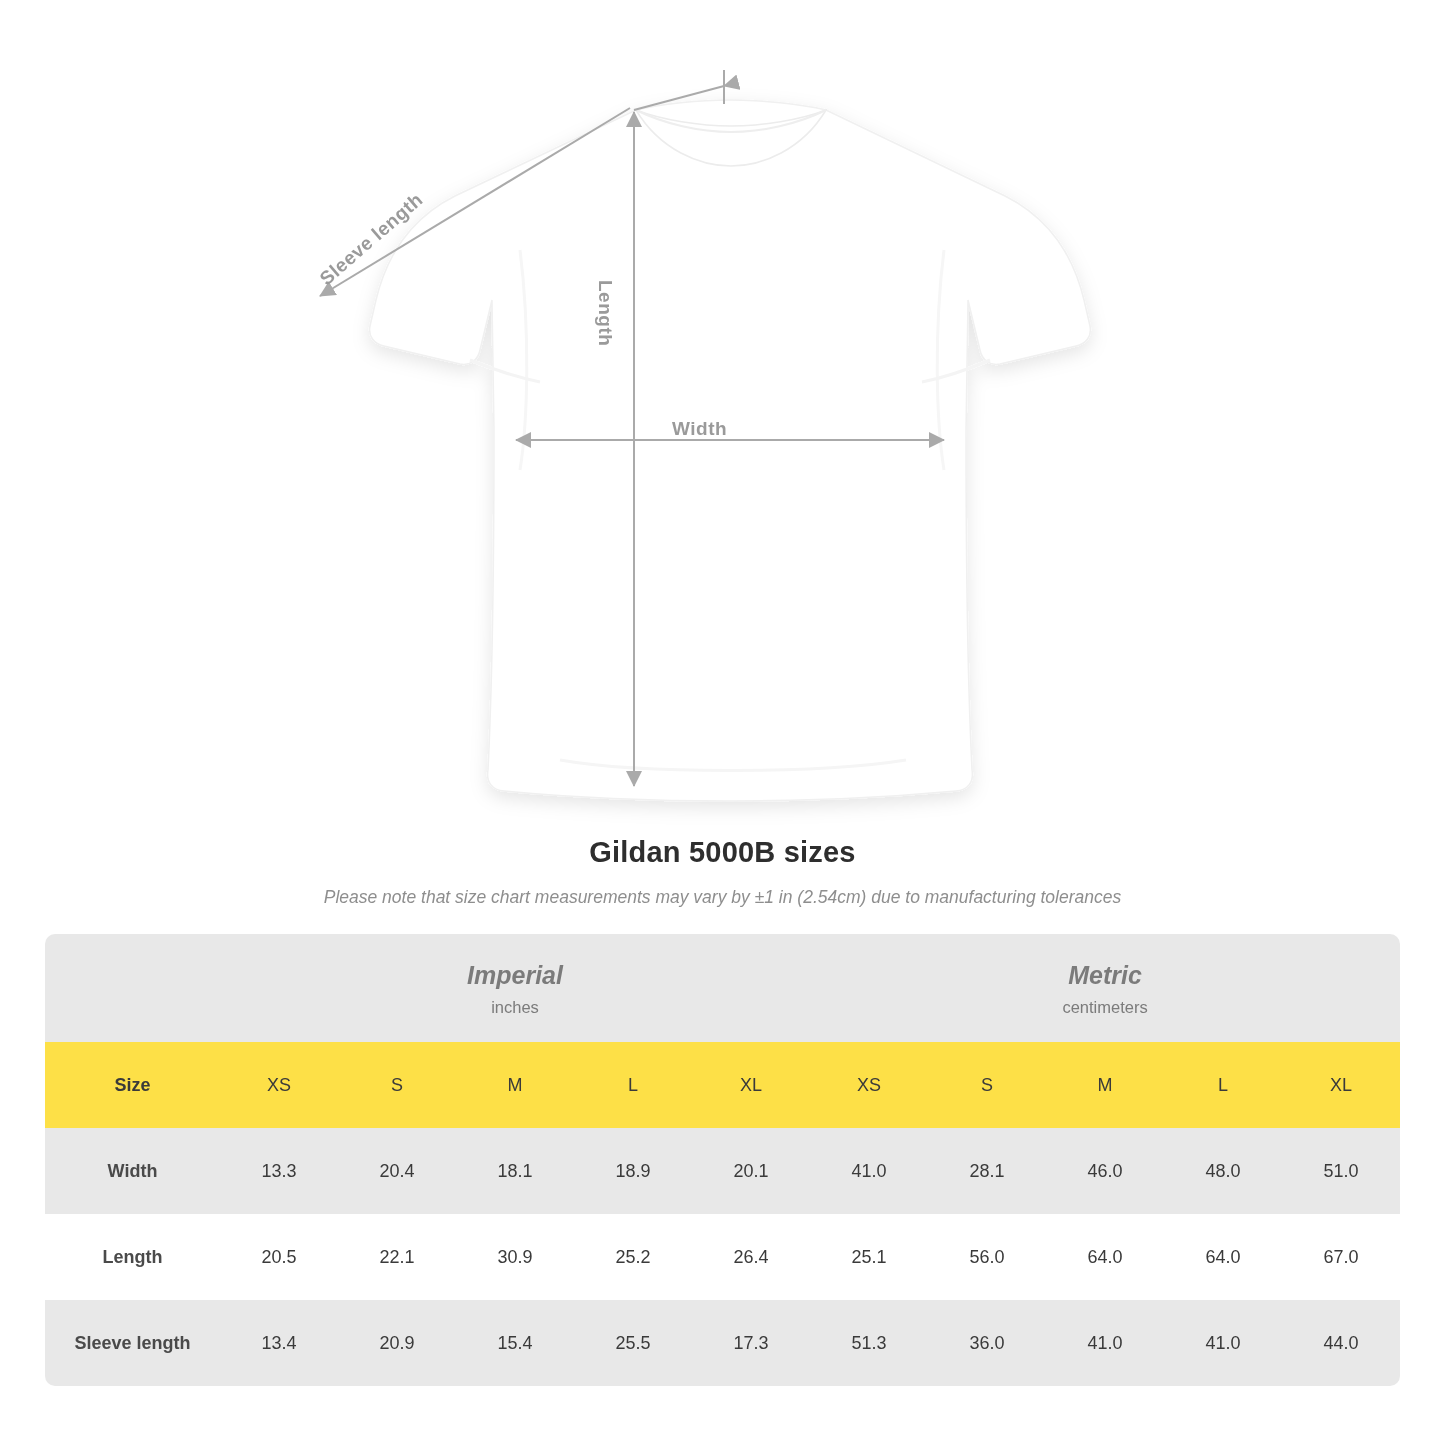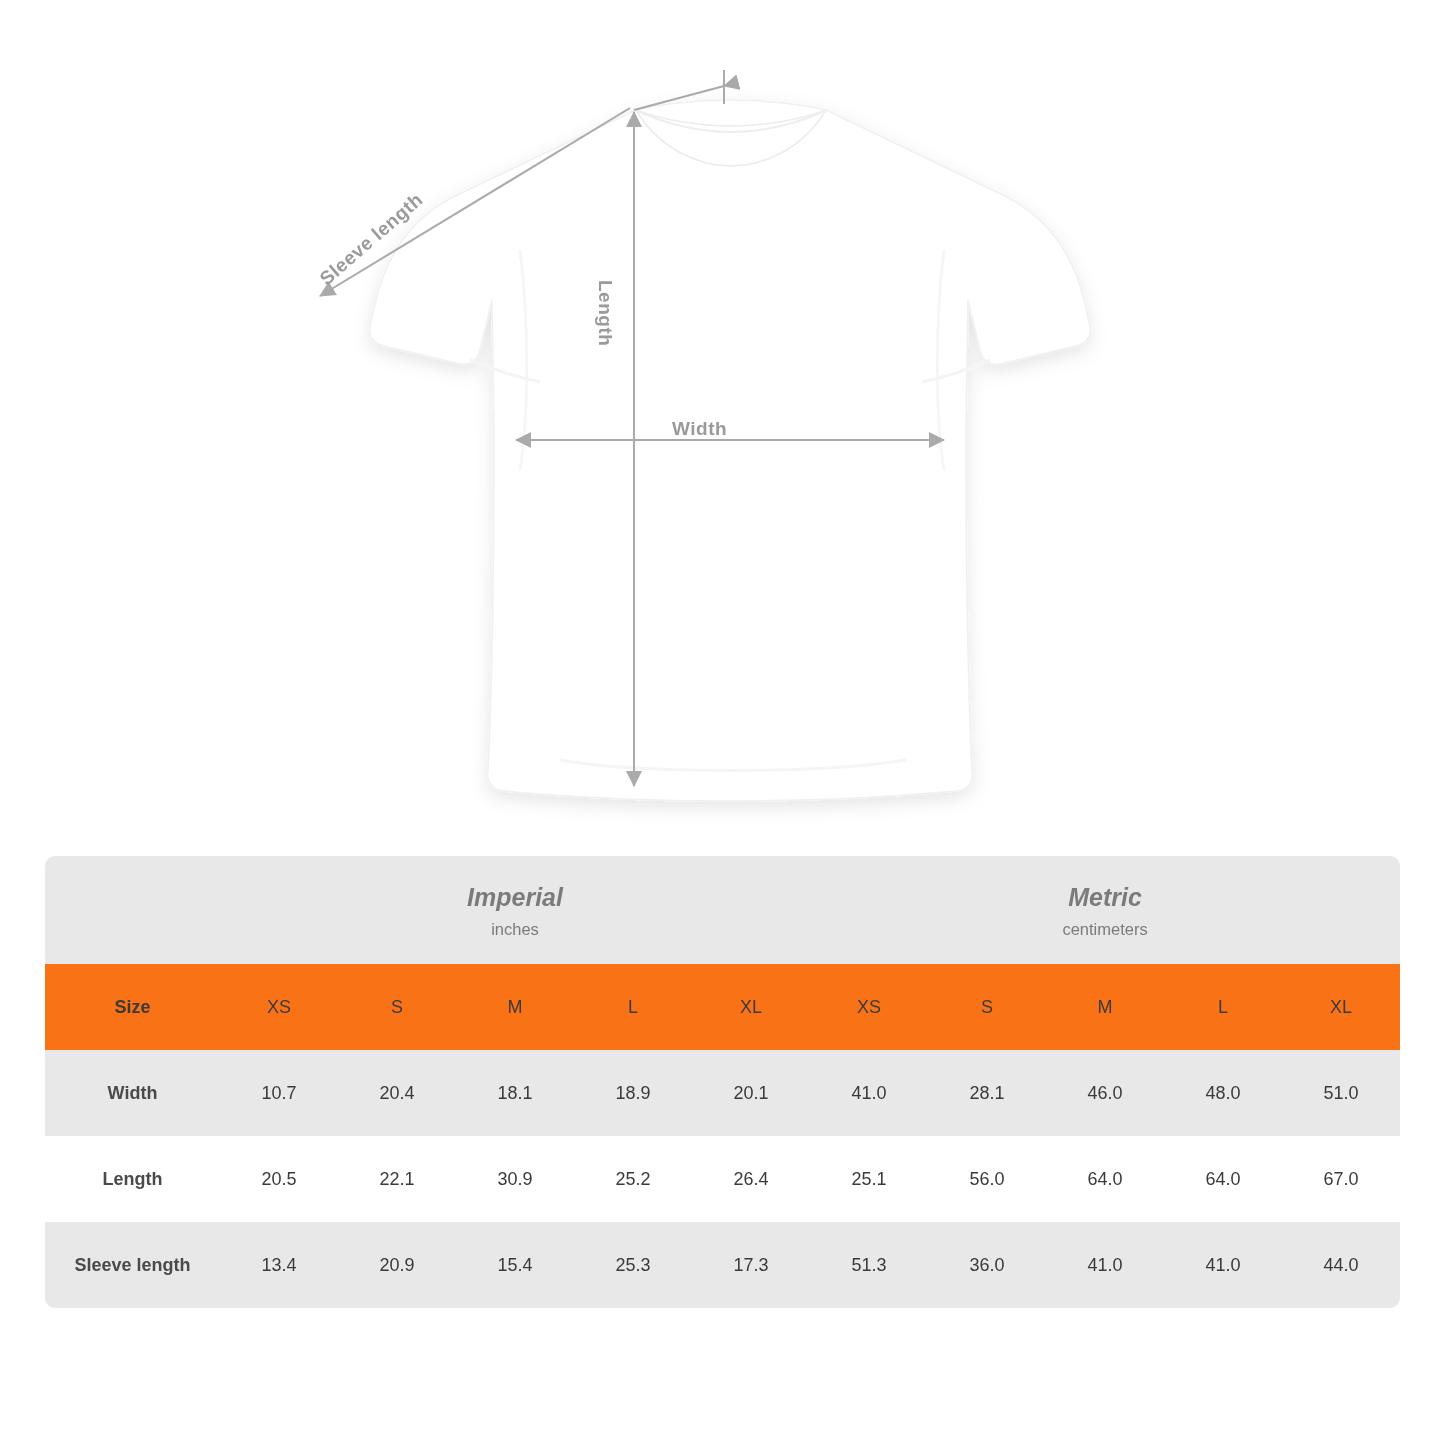--- a/index.html
+++ b/index.html
@@ -109,21 +109,21 @@
     color: #7b7b7b;
     line-height: 1.2;
   }
   .unit-sub {
     font-size: 16.5px;
     color: #7b7b7b;
     margin-top: 8px;
   }
   .row-head td {
     height: 84px;
-    background: #f97316;
+    background: #fde047;
     font-size: 18px;
     color: #3a3a3a;
   }
   .row-head td.label-cell {
     font-weight: bold;
     font-size: 18px;
     color: #3a3a3a;
   }
   .data-row td {
     height: 84px;
@@ -217,20 +217,24 @@
         <line x1="724" y1="70" x2="724" y2="104" stroke="#aaaaaa" stroke-width="2"></line>
         <line x1="630" y1="108" x2="320" y2="296" stroke="#aaaaaa" stroke-width="2" marker-end="url(#arrowEnd)"></line>
       </g>
     </svg>
 
     <div class="dim-label label-width">Width</div>
     <div class="dim-label label-length">Length</div>
     <div class="dim-label label-sleeve">Sleeve length</div>
   </div>
 
+  <div class="title-block">
+    <h1 class="chart-title">Gildan 5000B sizes</h1>
+    <div class="chart-note">Please note that size chart measurements may vary by ±1 in (2.54cm) due to manufacturing tolerances</div>
+  </div>
 
   <div class="table-wrap">
     <table class="size-table">
       <colgroup>
         <col class="c-label">
         <col class="c-data">
           <col class="c-data">
           <col class="c-data">
           <col class="c-data">
           <col class="c-data">
@@ -262,21 +266,21 @@
           <td>XL</td>
           <td>XS</td>
           <td>S</td>
           <td>M</td>
           <td>L</td>
           <td>XL</td>
         </tr>
 
         <tr class="data-row shade">
           <td class="label-cell">Width</td>
-          <td>10.7</td>
+          <td>13.3</td>
           <td>20.4</td>
           <td>18.1</td>
           <td>18.9</td>
           <td>20.1</td>
           <td>41.0</td>
           <td>28.1</td>
           <td>46.0</td>
           <td>48.0</td>
           <td>51.0</td>
         </tr>
@@ -293,21 +297,21 @@
           <td>64.0</td>
           <td>64.0</td>
           <td>67.0</td>
         </tr>
 
         <tr class="data-row shade last">
           <td class="label-cell">Sleeve length</td>
           <td>13.4</td>
           <td>20.9</td>
           <td>15.4</td>
-          <td>25.3</td>
+          <td>25.5</td>
           <td>17.3</td>
           <td>51.3</td>
           <td>36.0</td>
           <td>41.0</td>
           <td>41.0</td>
           <td>44.0</td>
         </tr>
       </tbody>
     </table>
   </div>

